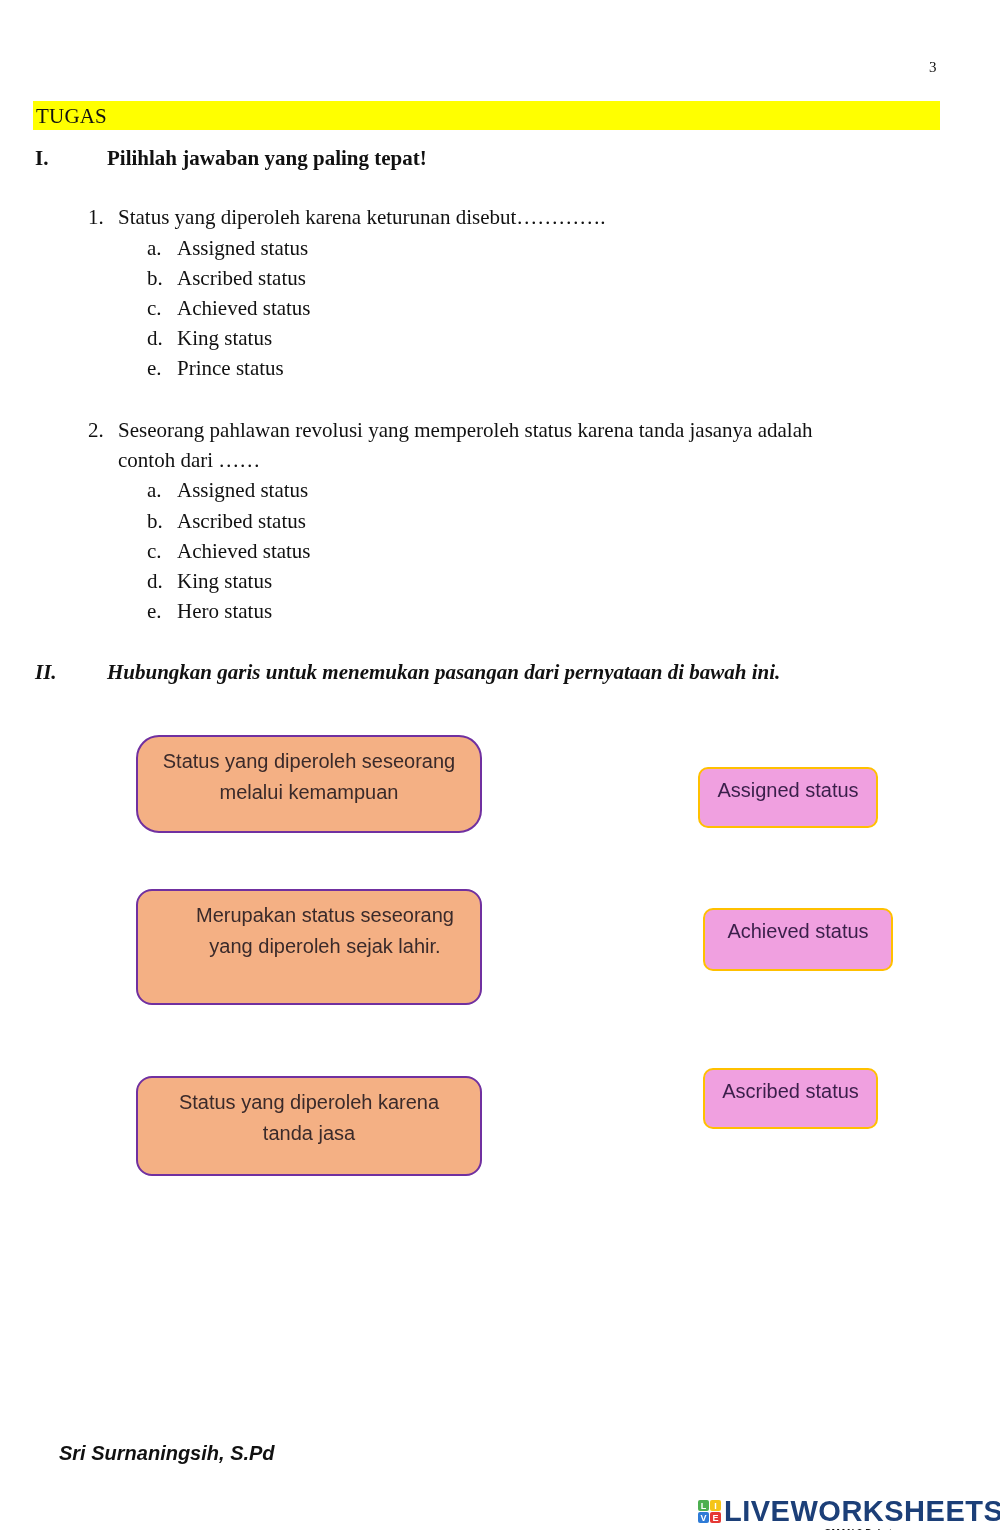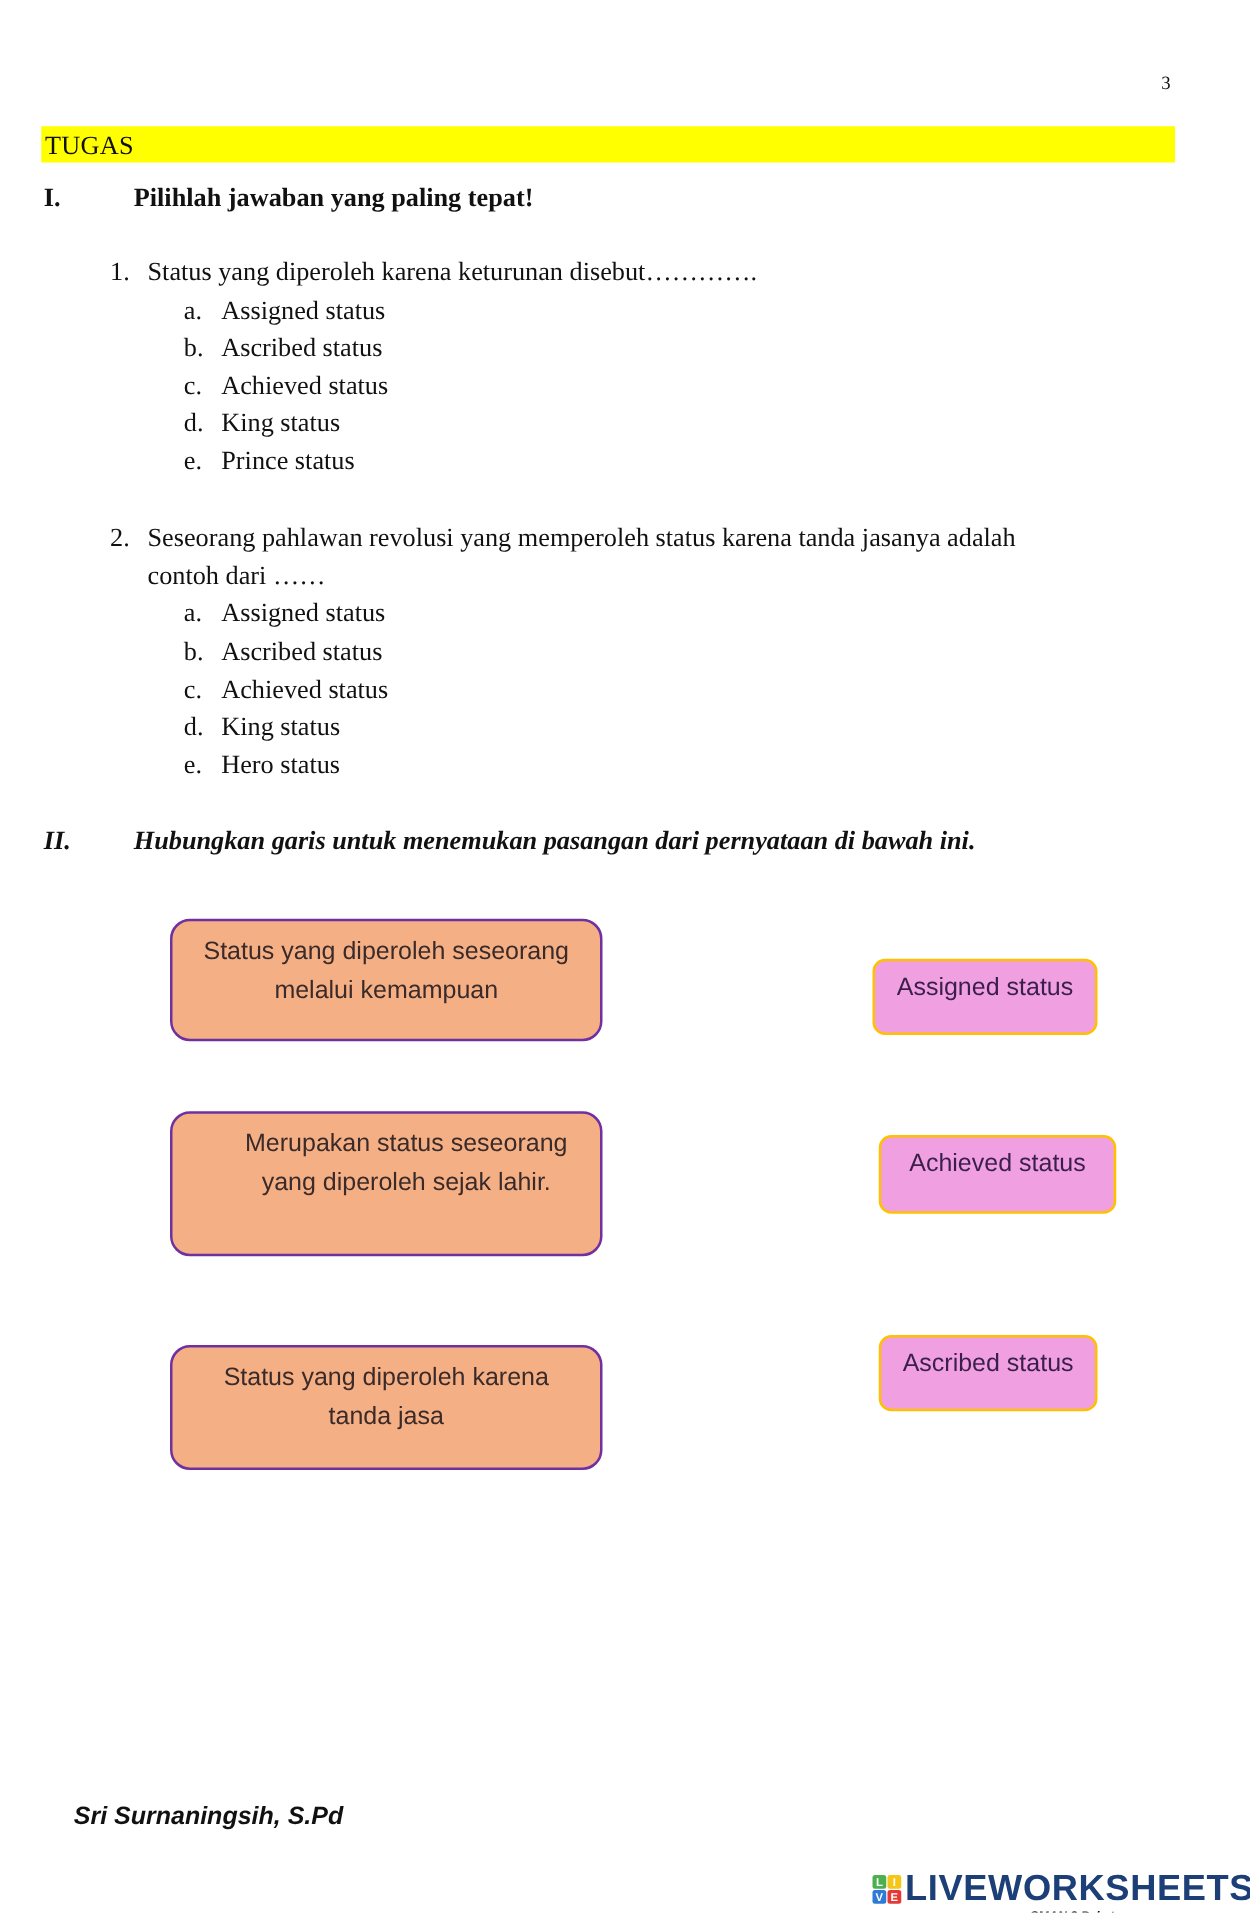--- a/index.html
+++ b/index.html
@@ -100,21 +100,21 @@
 <div class="opt serif" style="top:599px; left:0; width:600px; height:28px;">
   <span class="opt-letter">e.</span>
   <span class="opt-text">Hero status</span>
 </div>
 
 <div class="sec-head serif" style="top:660px; left:0; width:924px; height:28px;font-style:italic;">
   <span class="sec-num">II.</span>
   <span class="sec-text">Hubungkan garis untuk menemukan pasangan dari pernyataan di bawah ini.</span>
 </div>
 
-<div class="stmt-box sans" style="top:735px; height:98px;">
+<div class="stmt-box sans" style="top:735px; height:98px;border-radius:23px;">
   <div>Status yang diperoleh seseorang</div>
   <div>melalui kemampuan</div>
 </div>
 <div class="stmt-box sans" style="top:889px; height:116px;padding-left:32px;">
   <div>Merupakan status seseorang</div>
   <div>yang diperoleh sejak lahir.</div>
 </div>
 <div class="stmt-box sans" style="top:1054px; height:100px;margin-top:22px;">
   <div>Status yang diperoleh karena</div>
   <div>tanda jasa</div>

